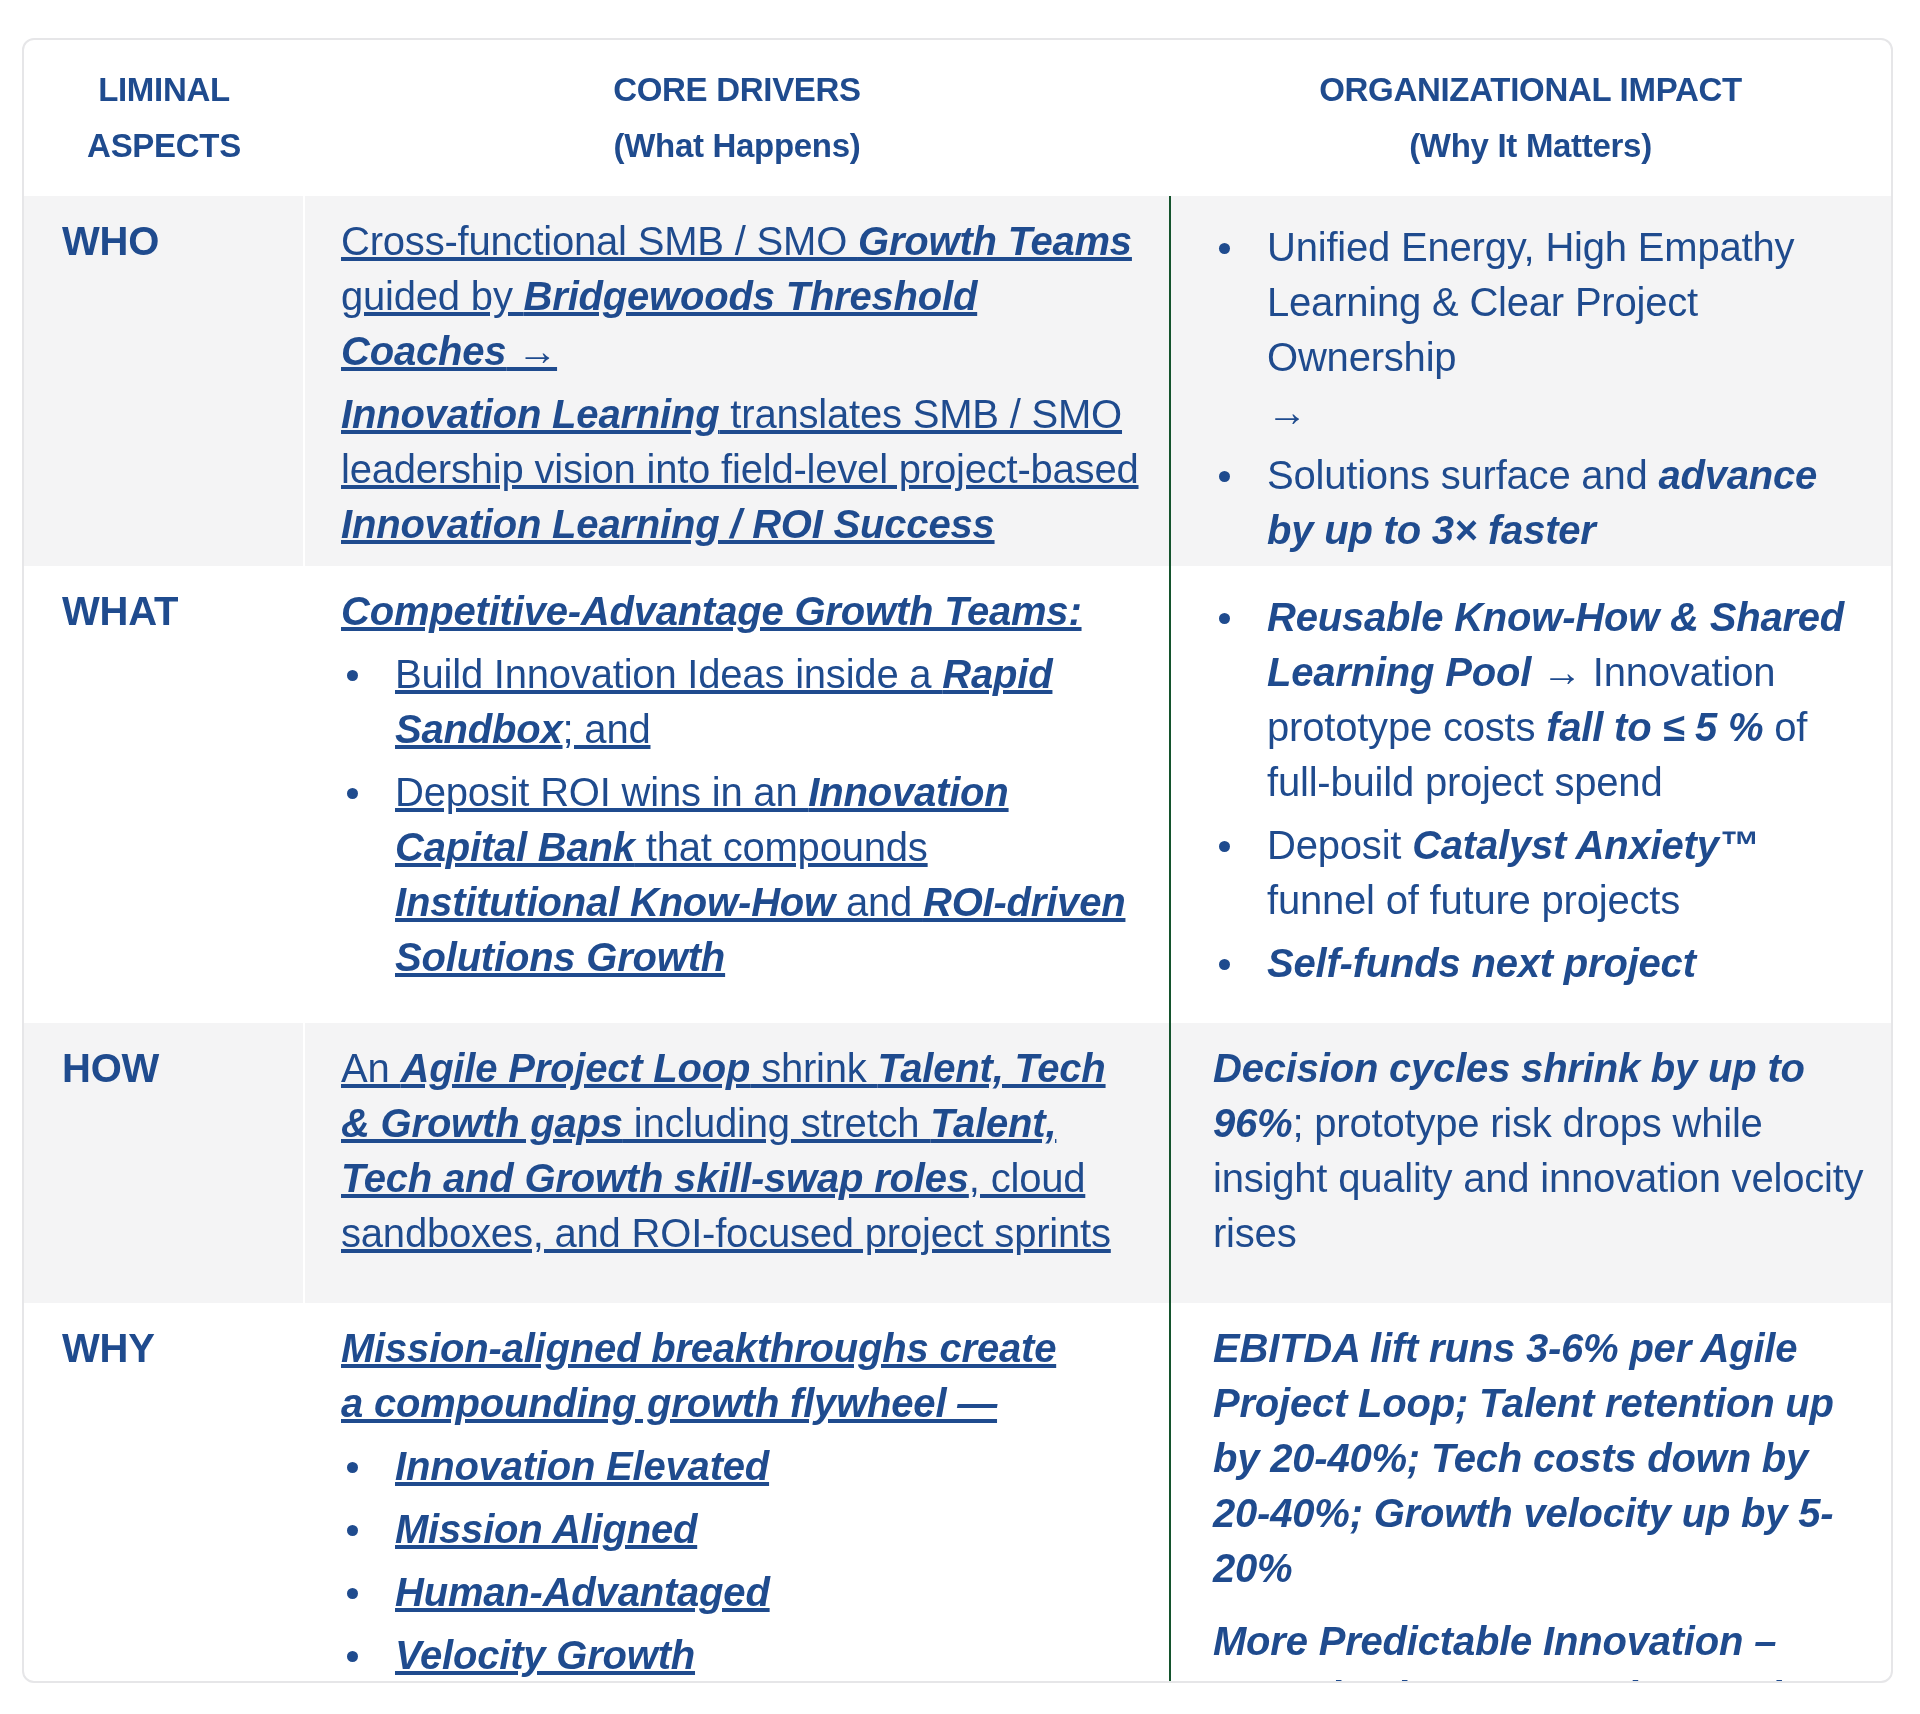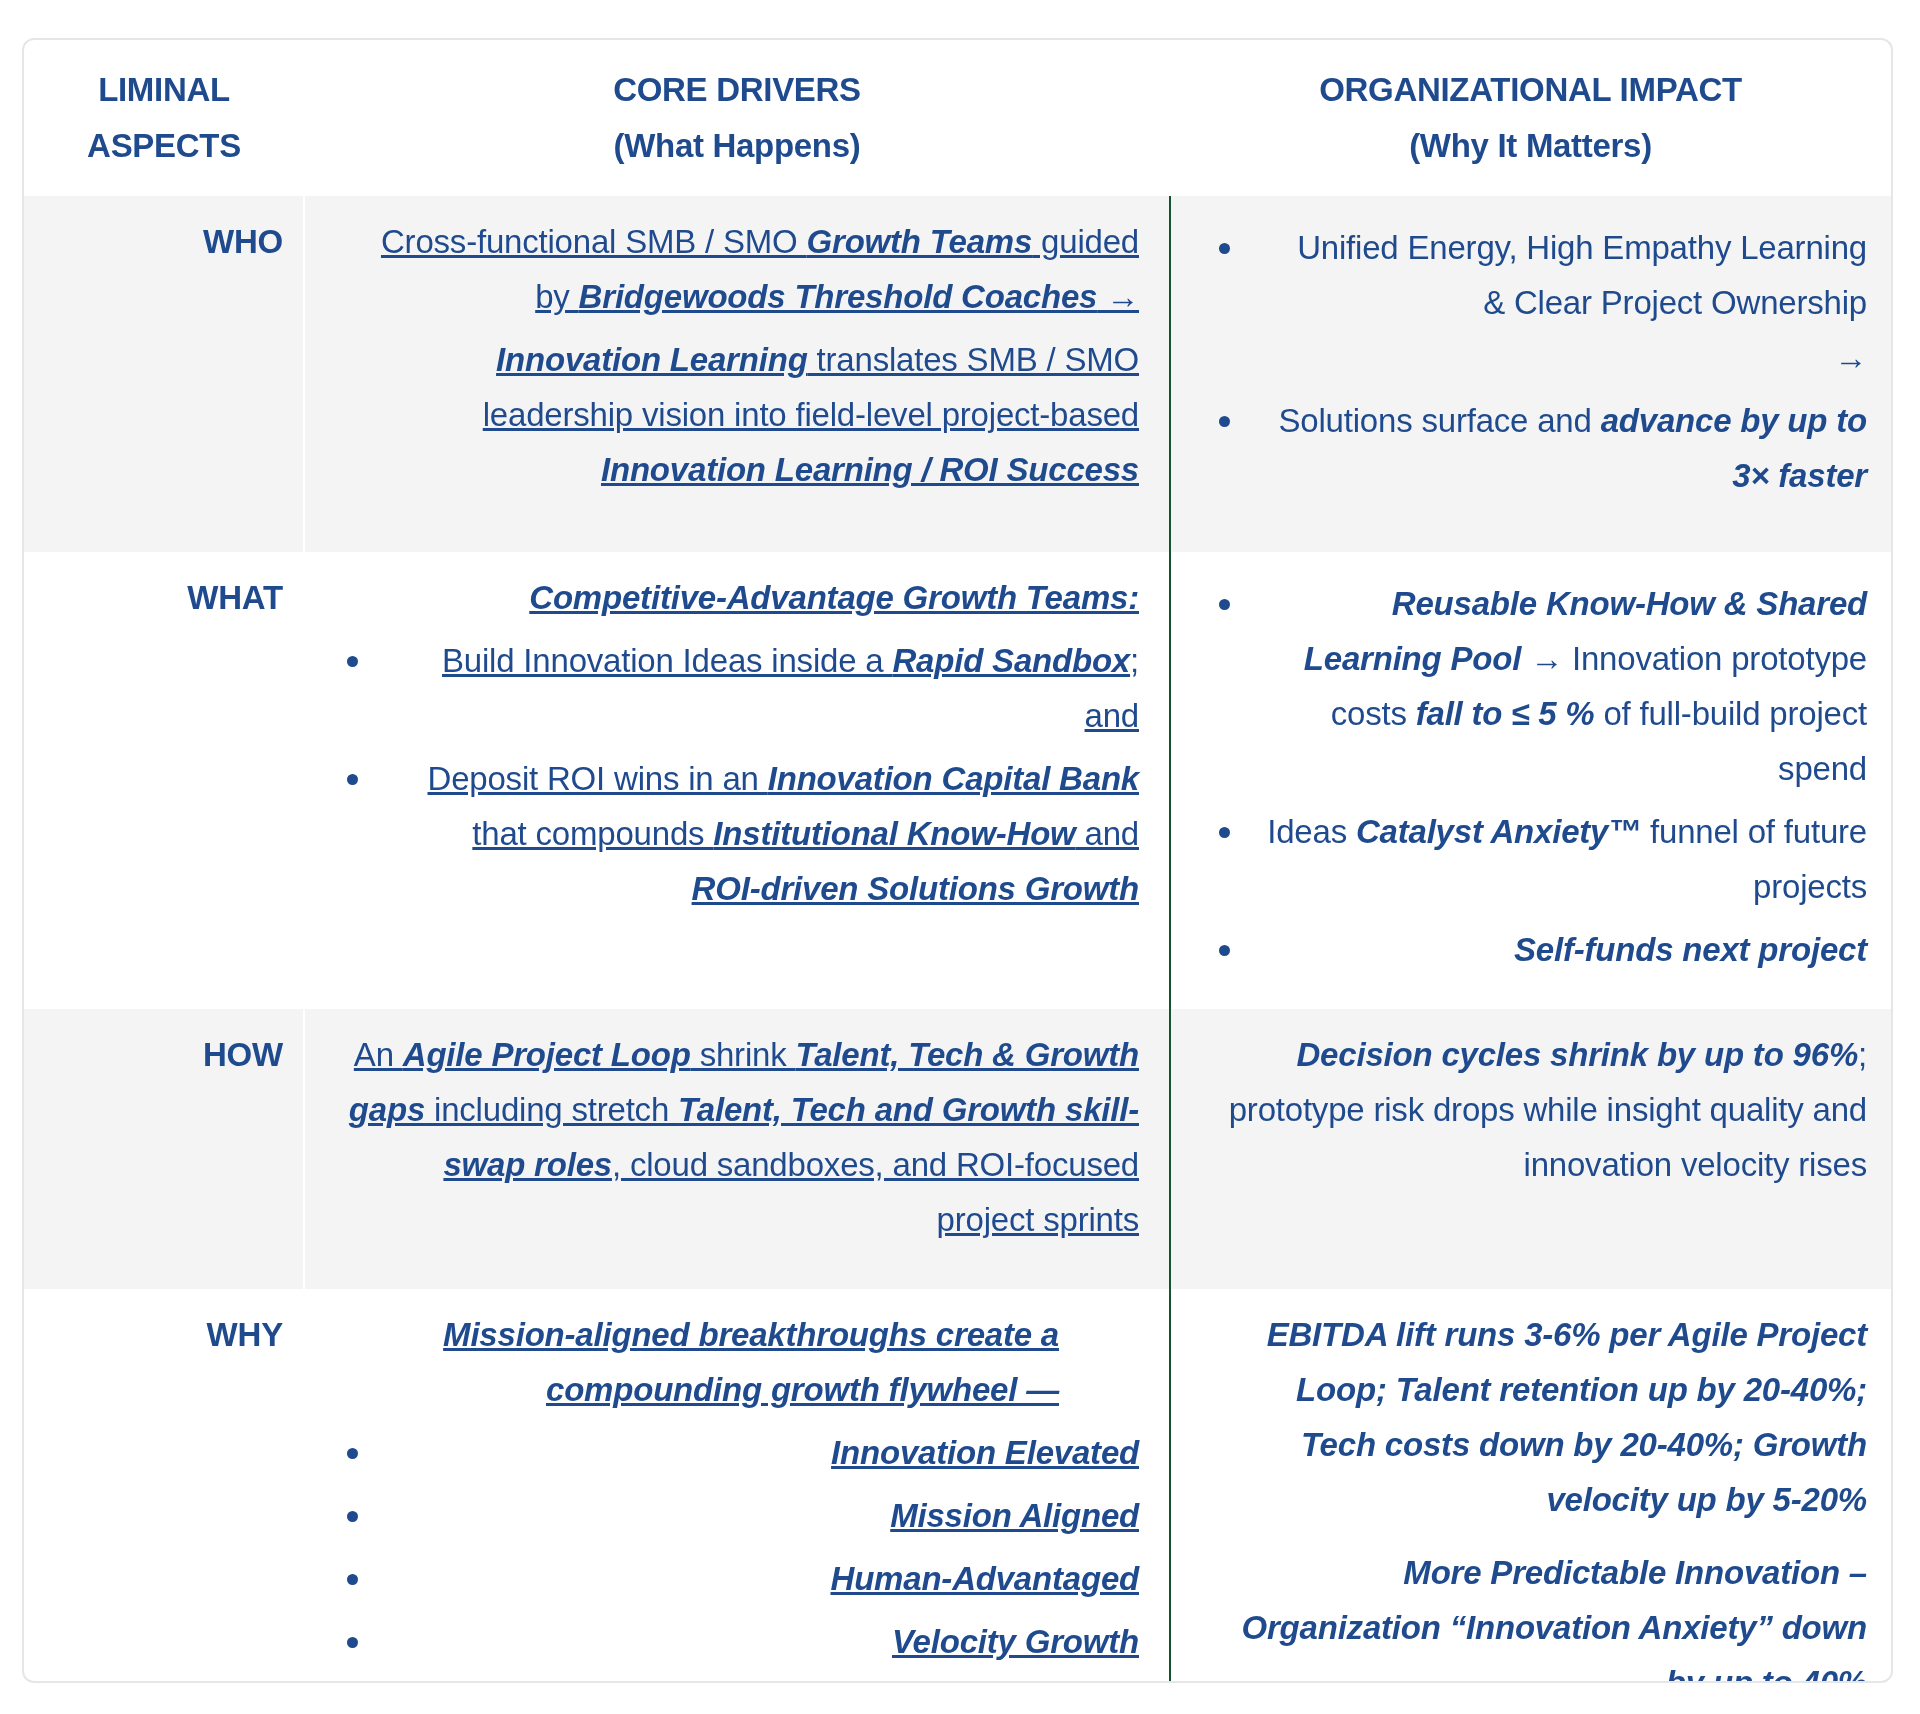--- a/index.html
+++ b/index.html
@@ -17,21 +17,21 @@
     border-collapse: collapse; width: 100%; table-layout: fixed;
   }
   col.c1 { width: 280px; }
   col.c2 { width: 866px; }
   col.c3 { width: auto; }
   th {
     font-weight: 700; font-size: 33px; line-height: 56px; text-align: center;
     vertical-align: middle; height: 156px; padding: 0 20px; letter-spacing: -0.3px;
   }
   td {
-    vertical-align: top; font-size: 33px; line-height: 55px; letter-spacing: -0.2px; text-align: right;
+    vertical-align: top; font-size: 40px; line-height: 55px; letter-spacing: -0.2px;
   }
   tr.gray td { background: #f4f4f5; }
   td.aspect { font-weight: 700; padding: 18px 20px 0 38px; }
   td.c2 { padding: 18px 30px 0 36px; border-left: 2px solid #ffffff; text-decoration: underline; }
   td.c3 { padding: 18px 24px 0 42px; border-left: 2px solid #14532d; }
   p { margin: 0 0 8px 0; }
   b, .em { font-weight: 700; font-style: italic; }
   ul { margin: 6px 0 0 0; padding: 0; list-style: none; }
   li { position: relative; padding-left: 54px; margin-bottom: 8px; }
   li::before {
@@ -91,21 +91,21 @@
         <td class="c2">
           <p class="em">Competitive-Advantage Growth Teams:</p>
           <ul>
             <li><span>Build Innovation Ideas inside a </span><span class="em">Rapid Sandbox</span><span>; and</span></li>
             <li><span>Deposit ROI wins in an </span><span class="em">Innovation Capital Bank</span><span> that compounds </span><span class="em">Institutional Know-How</span><span> and </span><span class="em">ROI-driven Solutions Growth</span></li>
           </ul>
         </td>
         <td class="c3">
           <ul>
             <li><span class="em">Reusable Know-How &amp; Shared Learning Pool</span><span class="arrow">  →</span><span> Innovation prototype costs </span><span class="em">fall to  ≤ 5 %</span><span> of full-build project spend</span></li>
-            <li><span>Ideas </span><span class="em">Catalyst Anxiety™</span><span> funnel of future projects</span></li>
+            <li><span>Deposit </span><span class="em">Catalyst Anxiety™</span><span> funnel of future projects</span></li>
             <li><span class="em">Self-funds next project</span></li>
           </ul>
         </td>
       </tr>
 
       <tr class="gray row-how">
         <td class="aspect">HOW</td>
         <td class="c2">
           <p><span>An </span><span class="em">Agile Project Loop</span><span> shrink </span><span class="em">Talent, Tech &amp; Growth gaps</span><span> including stretch </span><span class="em">Talent, Tech and Growth skill-swap roles</span><span>, cloud sandboxes, and ROI-focused project sprints</span></p>
         </td>

